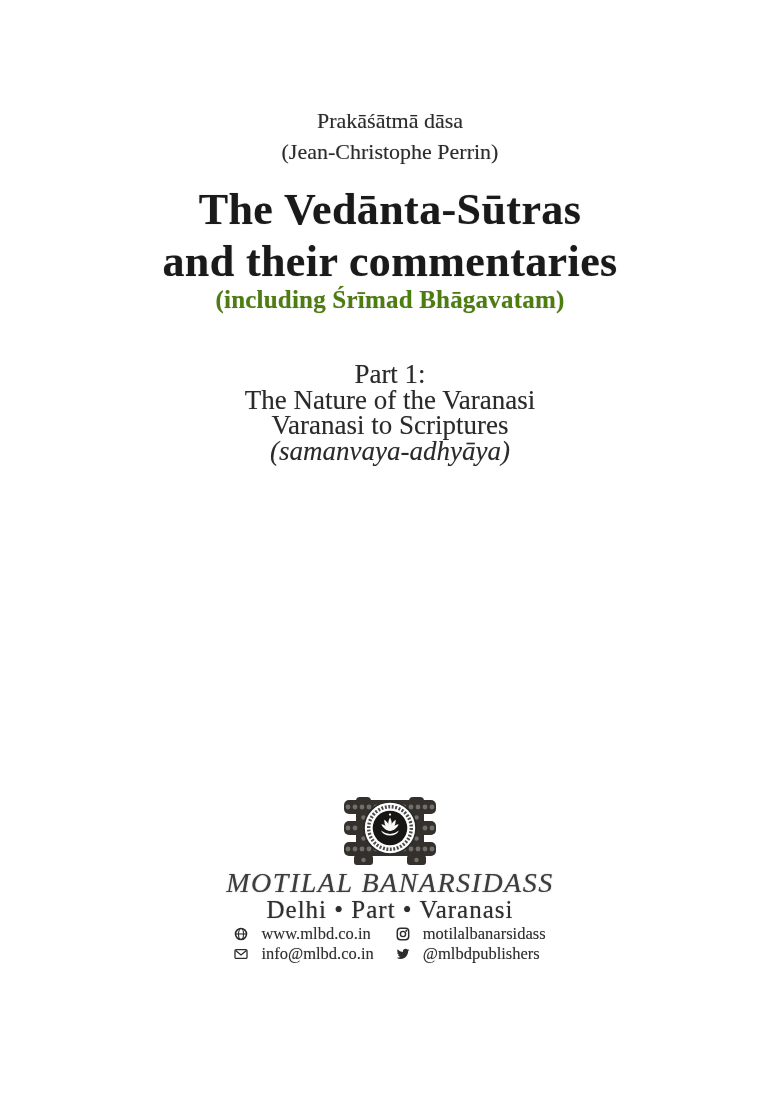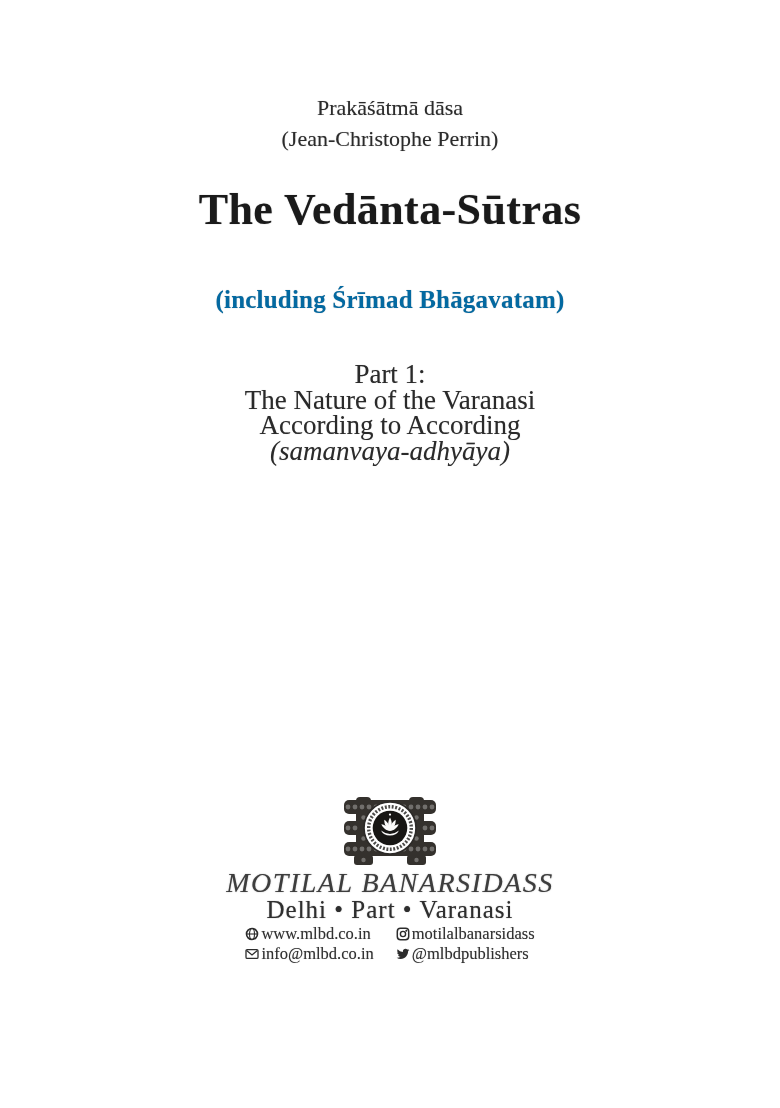--- a/index.html
+++ b/index.html
@@ -15,21 +15,21 @@
 
   .centered {
     position: absolute;
     left: 0;
     width: 100%;
     text-align: center;
   }
 
   
   .author-block {
-    top: 92px;
+    top: 105px;
     font-size: 22px;
     line-height: 31px;
     color: #2b2b2b;
     text-shadow: 0 0 1px rgba(45,45,45,0.35);
   }
 
   
   .title-block {
     top: 184px;
     font-size: 44px;
@@ -37,21 +37,21 @@
     line-height: 52px;
     color: #1a1a1a;
     letter-spacing: 0.4px;
     text-shadow: 0 0 1px rgba(20,20,20,0.4);
   }
 
   .subtitle {
     top: 286px;
     font-size: 25px;
     font-weight: 700;
-    color: #0369a1;
+    color: #4d7c0f;
     letter-spacing: 0.2px;
     text-shadow: 0 0 1px rgba(30,30,30,0.3);
   }
 
   
   .part-block {
     top: 362px;
     font-size: 27px;
     line-height: 25.5px;
     color: #2a2a2a;
@@ -95,21 +95,21 @@
     justify-content: center;
     column-gap: 22px;
     row-gap: 1px;
     font-size: 16.5px;
     color: #303030;
     text-shadow: 0 0 0.8px rgba(50,50,50,0.4);
   }
   .contact-item {
     display: flex;
     align-items: center;
-    gap: 2px;
+    gap: 13px;
     justify-self: start;
     line-height: 19px;
     white-space: nowrap;
   }
   .contact-item .cicon {
     display: inline-flex;
     width: 14px;
     height: 14px;
     color: #2c2c2c;
     flex: 0 0 auto;
@@ -121,28 +121,29 @@
 
 <div class="page">
 
   <div class="centered author-block">
     <div>Prakāśātmā dāsa</div>
     <div>(Jean-Christophe Perrin)</div>
   </div>
 
   <div class="centered title-block">
     <div>The Vedānta-Sūtras</div>
+    <div>and their commentaries</div>
   </div>
 
   <div class="centered subtitle">(including Śrīmad Bhāgavatam)</div>
 
   <div class="centered part-block">
     <div>Part 1:</div>
     <div>The Nature of the Varanasi</div>
-    <div>According to According</div>
+    <div>Varanasi to Scriptures</div>
     <div class="sanskrit">(samanvaya-adhyāya)</div>
   </div>
 
   <div class="centered logo-wrap">
     <svg width="92" height="70" viewBox="0 0 92 70">
 
       <g fill="#34312d">
         <rect x="12" y="0" width="15" height="63" rx="4"></rect>
         <rect x="65" y="0" width="15" height="63" rx="4"></rect>
         <rect x="10" y="58" width="19" height="10" rx="3"></rect>

